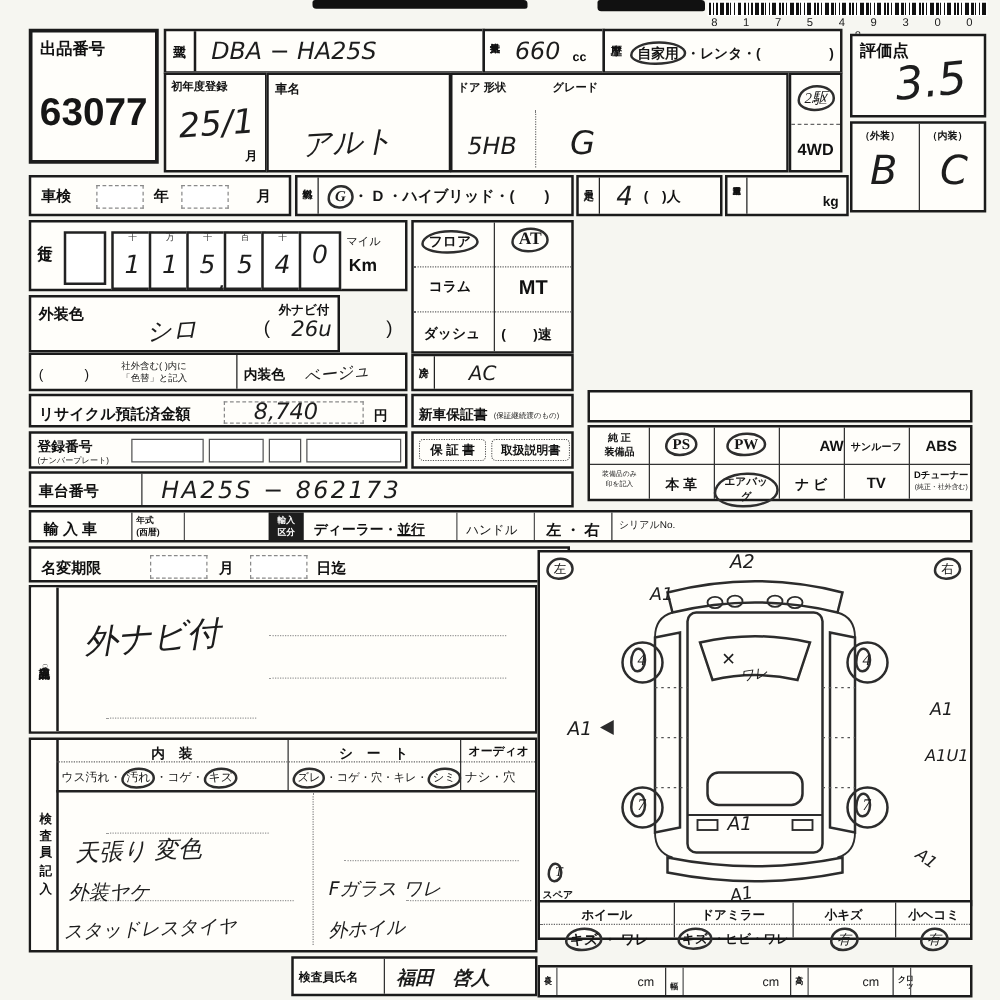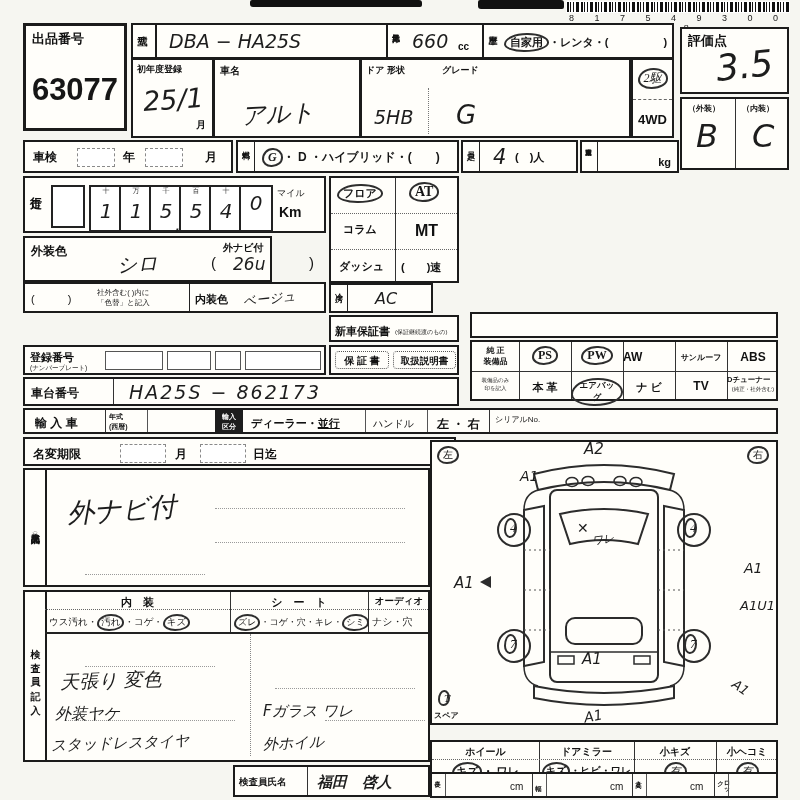--- a/index.html
+++ b/index.html
@@ -154,21 +154,21 @@
     <div class="a" style="left:0;top:35px;width:100%;border-top:1px dotted #666"></div>
     <div class="a" style="left:0;top:71px;width:100%;border-top:1px dotted #666"></div>
     <div class="a" style="left:6px;top:6px;font-size:11px;font-weight:bold"><span class="circ">フロア</span></div>
     <div class="a lbl" style="left:12px;top:44px;font-size:11px">コラム</div>
     <div class="a lbl" style="left:8px;top:81px;font-size:11px">ダッシュ</div>
     <div class="a" style="left:78px;top:4px;font-size:14px;font-weight:bold"><span class="circ">AT</span></div>
     <div class="a lbl" style="left:84px;top:44px;font-size:16px">MT</div>
     <div class="a lbl" style="left:70px;top:82px;font-size:11px">(　　)速</div>
   </div>
 
-  <div class="box" style="left:329px;top:283px;width:104px;height:30px">
+  <div class="box" style="left:329px;top:283px;width:130px;height:30px">
     <div class="a lbl vt" style="left:3px;top:2px;font-size:8px">冷房</div>
     <div class="a" style="left:16px;top:0;height:100%;border-left:1.5px solid #222"></div>
     <div class="a hw" style="left:44px;top:4px;font-size:16px">AC</div>
   </div>
 
 
   <div class="box" style="left:23px;top:236px;width:249px;height:46px">
     <div class="a lbl" style="left:6px;top:5px;font-size:12px">外装色</div>
     <div class="a hw" style="left:92px;top:13px;font-size:20px;transform:rotate(-3deg)">シロ</div>
     <div class="a lbl" style="left:198px;top:3px;font-size:10px">外ナビ付</div>
@@ -181,20 +181,26 @@
     <div class="a" style="left:164px;top:0;height:100%;border-left:1.5px solid #222"></div>
     <div class="a" style="left:6px;top:8px;font-size:11px">(　　　)</div>
     <div class="a" style="left:72px;top:4px;font-size:7.5px;line-height:10px">
       <div>社外含む( )内に</div>
       <div style="text-align:center">「色替」と記入</div>
     </div>
     <div class="a lbl" style="left:170px;top:8px;font-size:11px">内装色</div>
     <div class="a hw" style="left:218px;top:6px;font-size:13px;transform:rotate(-6deg)">ベージュ</div>
   </div>
 
+  <div class="box" style="left:23px;top:315px;width:303px;height:27px">
+    <div class="a lbl" style="left:6px;top:6px;font-size:12px">リサイクル預託済金額</div>
+    <div class="a dash" style="left:154px;top:4px;width:112px;height:18px;border-style:dashed;background:none"></div>
+    <div class="a hw" style="left:178px;top:2px;font-size:18px">8,740</div>
+    <div class="a lbl" style="left:274px;top:8px;font-size:11px">円</div>
+  </div>
 
   <div class="box" style="left:329px;top:315px;width:130px;height:27px">
     <div class="a lbl" style="left:4px;top:7px;font-size:11px">新車保証書</div>
     <div class="a" style="left:64px;top:11px;font-size:6px">(保証継続渡のもの)</div>
   </div>
 
   <div class="box" style="left:470px;top:312px;width:308px;height:26px"></div>
 
   <div class="box" style="left:470px;top:340px;width:308px;height:61px">
     <div class="a" style="left:0;top:29px;width:100%;border-top:1.5px solid #333"></div>
@@ -206,28 +212,28 @@
     <div class="a lbl" style="left:0;top:3px;width:47px;font-size:8px;text-align:center;line-height:11px">
         <div>純 正</div>
         <div>装備品</div>
       </div>
     <div class="a" style="left:0;top:34px;width:47px;font-size:5.5px;text-align:center;line-height:8px">
         <div>装備品のみ</div>
         <div>印を記入</div>
       </div>
     <div class="a" style="left:47px;top:4px;width:52px;text-align:center;font-size:12px;font-weight:bold"><span class="circ">PS</span></div>
     <div class="a" style="left:99px;top:4px;width:52px;text-align:center;font-size:12px;font-weight:bold"><span class="circ">PW</span></div>
-    <div class="a lbl" style="left:151px;top:8px;width:52px;text-align:left;font-size:12px">AW</div>
+    <div class="a lbl" style="left:151px;top:8px;width:52px;text-align:right;font-size:12px">AW</div>
     <div class="a lbl" style="left:203px;top:10px;width:52px;text-align:center;font-size:8px">サンルーフ</div>
     <div class="a lbl" style="left:255px;top:8px;width:52px;text-align:center;font-size:12px">ABS</div>
     <div class="a lbl" style="left:47px;top:38px;width:52px;text-align:center;font-size:11px">本 革</div>
     <div class="a" style="left:99px;top:36px;width:52px;text-align:center;font-size:8.5px;font-weight:bold"><span class="circ">エアバッグ</span></div>
     <div class="a lbl" style="left:151px;top:38px;width:52px;text-align:center;font-size:11px">ナ ビ</div>
     <div class="a lbl" style="left:203px;top:37px;width:52px;text-align:center;font-size:12px">TV</div>
-    <div class="a lbl" style="left:255px;top:33px;width:52px;font-size:7.5px">Dチューナー</div>
+    <div class="a lbl" style="left:255px;top:33px;width:52px;text-align:center;font-size:7.5px">Dチューナー</div>
     <div class="a" style="left:255px;top:44px;width:52px;text-align:center;font-size:5.5px">(純正・社外含む)</div>
   </div>
 
   <div class="box" style="left:23px;top:345px;width:303px;height:30px">
     <div class="a lbl" style="left:5px;top:3px;font-size:11px">登録番号</div>
     <div class="a" style="left:5px;top:17px;font-size:6.5px">(ナンバープレート)</div>
     <div class="a" style="left:80px;top:4px;width:58px;height:19px;border:1px solid #555;background:#fff"></div>
     <div class="a" style="left:142px;top:4px;width:44px;height:19px;border:1px solid #555;background:#fff"></div>
     <div class="a" style="left:190px;top:4px;width:26px;height:19px;border:1px solid #555;background:#fff"></div>
     <div class="a" style="left:220px;top:4px;width:76px;height:19px;border:1px solid #555;background:#fff"></div>
@@ -372,21 +378,21 @@
     <span class="a hw" style="left:308px;top:156px;font-size:13px">A1U1</span>
     <span class="a circ hw" style="left:72px;top:192px;font-size:13px;width:13px;text-align:center">7</span>
     <span class="a circ hw" style="left:252px;top:192px;font-size:13px;width:13px;text-align:center">7</span>
     <span class="a hw" style="left:150px;top:208px;font-size:15px">A1</span>
     <span class="a hw" style="left:300px;top:238px;font-size:13px;transform:rotate(35deg)">A1</span>
     <span class="a hw" style="left:152px;top:266px;font-size:14px;transform:rotate(-10deg)">A1</span>
     <span class="a circ hw" style="left:6px;top:248px;font-size:11px;width:12px;text-align:center">T</span>
     <span class="a" style="left:2px;top:268px;font-size:8px;font-weight:bold">スペア</span>
   </div>
 
-  <div class="box" style="left:430px;top:740px;width:348px;height:42px">
+  <div class="box" style="left:430px;top:720px;width:348px;height:32px">
     <div class="a" style="left:107px;top:0;height:100%;border-left:1.5px solid #333"></div>
     <div class="a" style="left:202px;top:0;height:100%;border-left:1.5px solid #333"></div>
     <div class="a" style="left:284px;top:0;height:100%;border-left:1.5px solid #333"></div>
     <div class="a" style="left:0;top:17px;width:100%;border-top:1px dotted #666"></div>
     <div class="a lbl" style="left:0;top:3px;width:107px;text-align:center;font-size:10px">ホイール</div>
     <div class="a" style="left:0;top:20px;width:107px;text-align:center;font-size:11px;font-weight:bold"><span class="circ" style="padding:0 2px">キズ</span><span>・ ワレ</span></div>
     <div class="a lbl" style="left:107px;top:3px;width:95px;text-align:center;font-size:10px">ドアミラー</div>
     <div class="a" style="left:107px;top:20px;width:95px;text-align:center;font-size:10px;font-weight:bold"><span class="circ" style="padding:0 2px">キズ</span><span>・ヒビ・ワレ</span></div>
     <div class="a lbl" style="left:202px;top:3px;width:82px;text-align:center;font-size:10px">小キズ</div>
     <div class="a" style="left:202px;top:20px;width:82px;text-align:center;font-size:11px"><span class="circ hw">有</span></div>

